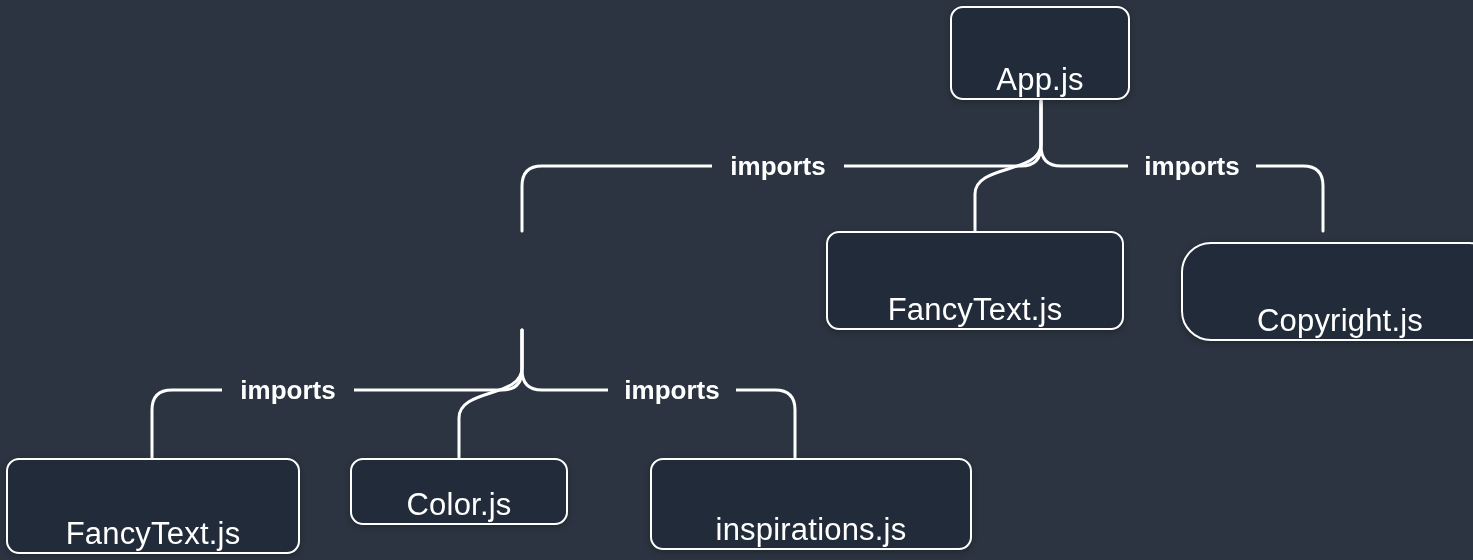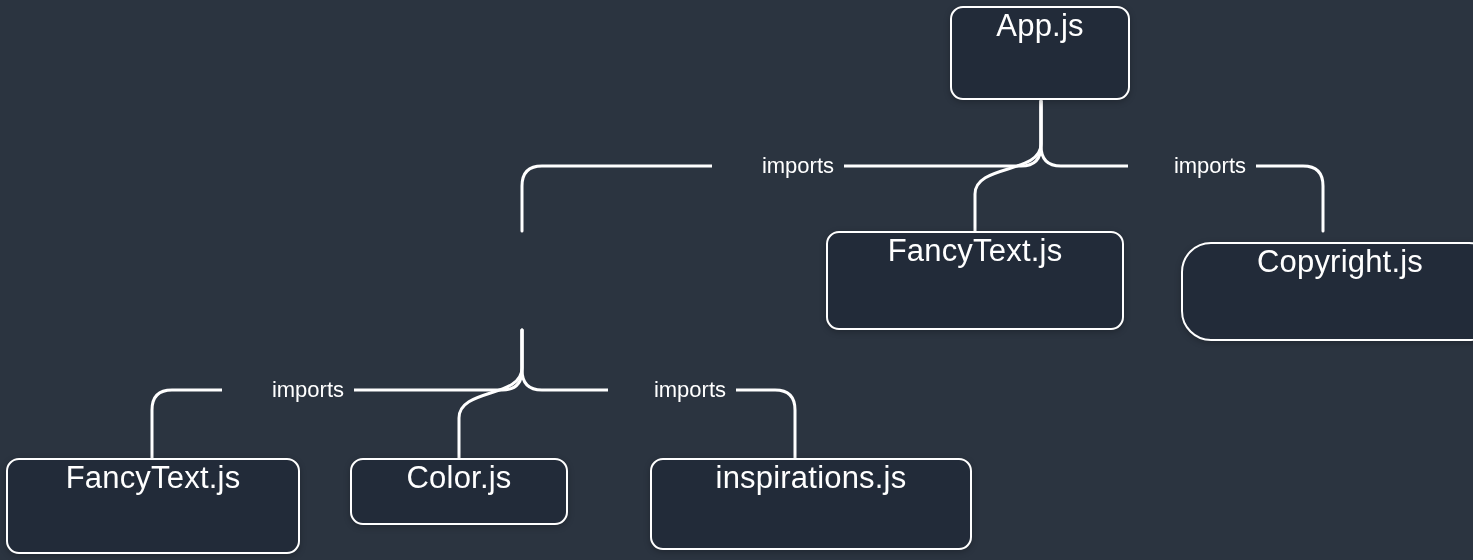--- a/index.html
+++ b/index.html
@@ -19,30 +19,30 @@
     position:relative;width:1473px;height:560px;background:var(--bg);
   }
   .edges{position:absolute;left:0;top:0;width:1473px;height:560px;}
   .edge{stroke:var(--line);stroke-width:3;fill:none;stroke-linecap:round;}
   .node{
     position:absolute;
     background:var(--node-fill);
     border:2.5px solid var(--node-border);
     border-radius:13px;
     color:var(--text);
-    display:flex;align-items:flex-start;justify-content:center;
+    display:flex;align-items:flex-end;justify-content:center;
     font-size:31px;font-weight:500;letter-spacing:0.2px;
     box-shadow:0 2px 6px rgba(0,0,0,0.25);
   }
   .edge-label{
     position:absolute;
     background:var(--bg);
     color:var(--text);
-    font-size:22px;font-weight:400;
-    text-align:right;
+    font-size:26px;font-weight:700;
+    text-align:center;
     line-height:34px;
     padding:0 10px;
     white-space:nowrap;
   }
   
   .n-app{left:950px;top:6px;width:180px;height:94px;}
   .n-inspgen{left:280px;top:231px;width:485px;height:99px;}
   .n-fancytext-top{left:826px;top:231px;width:298px;height:99px;}
   .n-copyright{left:1181px;top:242px;width:318px;height:99px;border-radius:30px;}
   .n-fancytext-bottom{left:6px;top:458px;width:294px;height:96px;}

